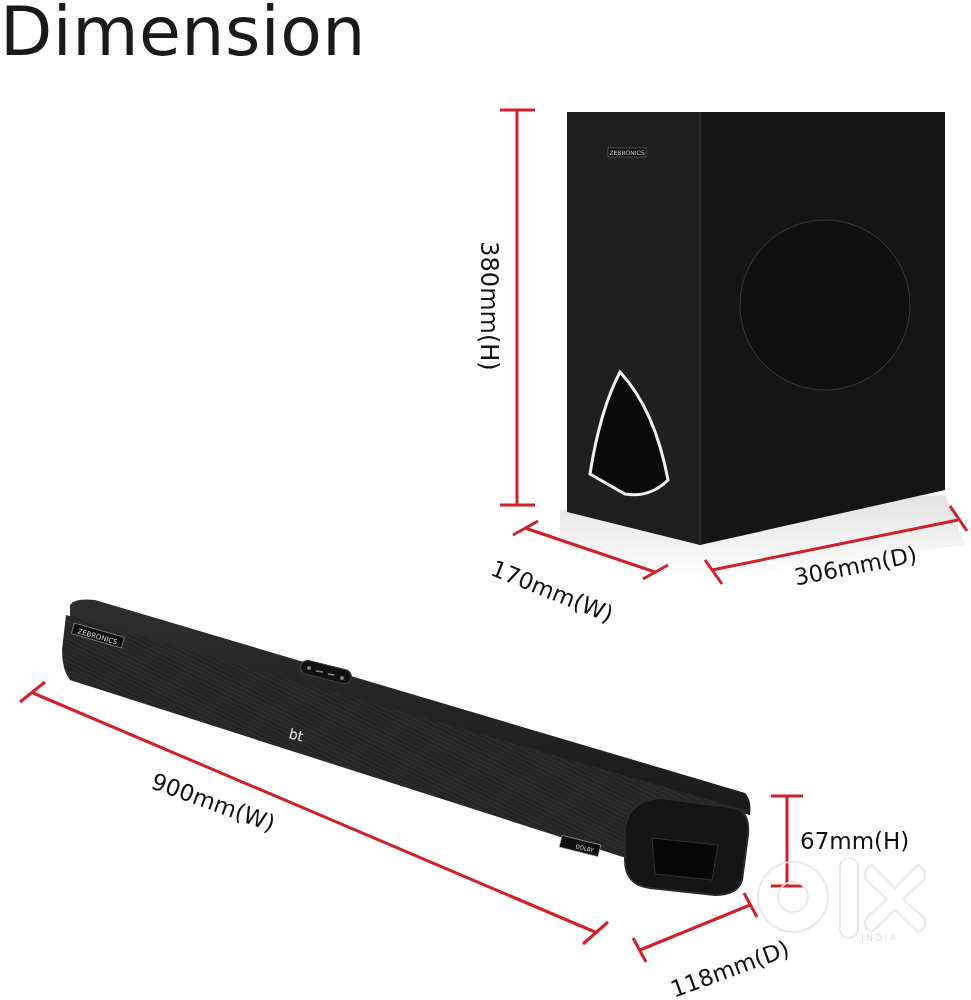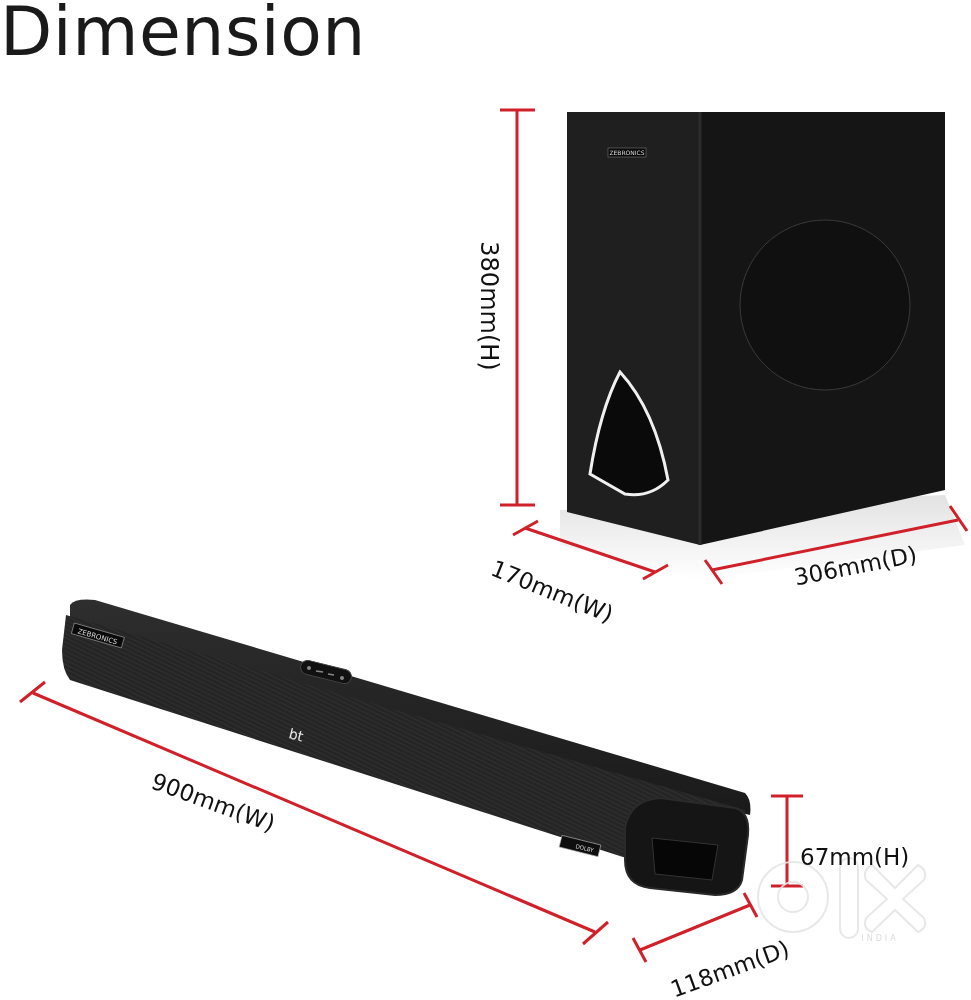--- a/index.html
+++ b/index.html
@@ -99,14 +99,14 @@
     <rect x="840" y="858" width="18" height="80" rx="9"></rect>
     <path d="M872,865 L895,888 L918,865 Q928,870 924,880 L903,899 L924,918 Q928,928 918,932 L895,910 L872,932 Q862,928 866,918 L887,899 L866,880 Q862,870 872,865 Z"></path>
   </g>
   <text x="880" y="941" font-family="DejaVu Sans, sans-serif" font-size="8" fill="#dcdcdc" letter-spacing="3" text-anchor="middle">INDIA</text>
 </svg>
 
 <div class="label" style="left:424px;top:292px;transform:rotate(90deg);transform-origin:center;font-size:24px;">380mm(H)</div>
 <div class="label" style="left:497px;top:555px;transform:rotate(22deg);transform-origin:left top;">170mm(W)</div>
 <div class="label" style="left:792px;top:565px;transform:rotate(-11deg);transform-origin:left top;">306mm(D)</div>
 <div class="label" style="left:157px;top:768px;transform:rotate(20deg);transform-origin:left top;">900mm(W)</div>
-<div class="label" style="left:800px;top:828px;margin-top:16px;">67mm(H)</div>
+<div class="label" style="left:800px;top:828px;">67mm(H)</div>
 <div class="label" style="left:667px;top:978px;transform:rotate(-20deg);transform-origin:left top;">118mm(D)</div>
 
 </body></html>

